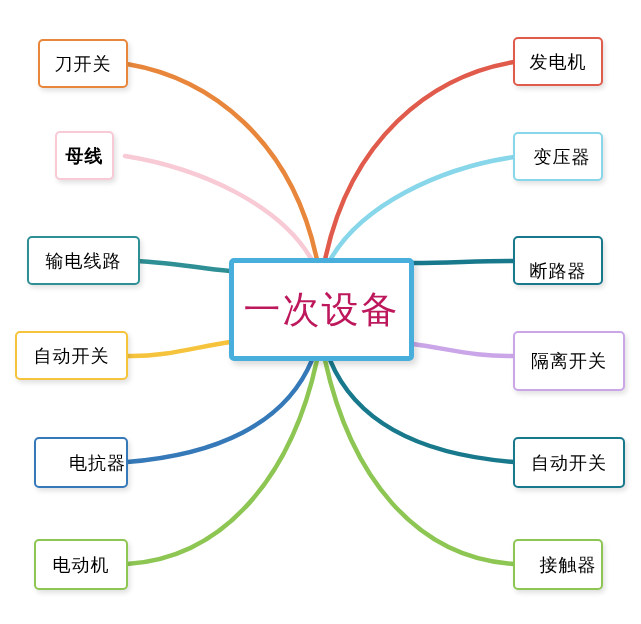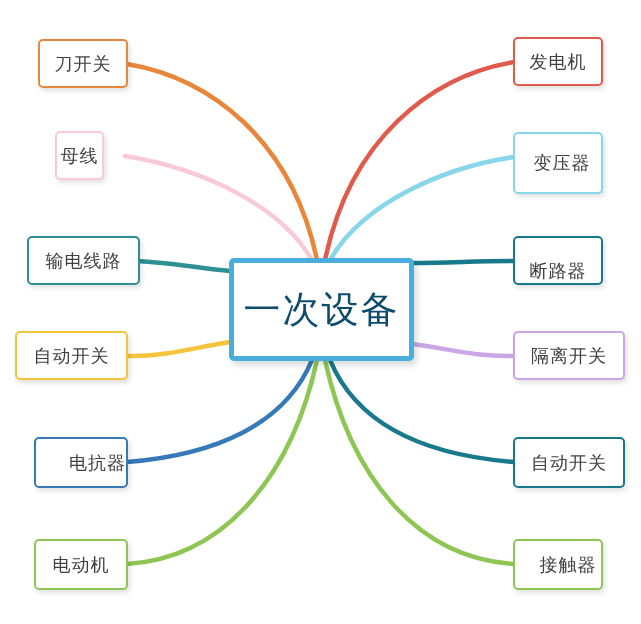--- a/index.html
+++ b/index.html
@@ -28,42 +28,42 @@
     border: 2px solid #ccc;
     border-radius: 5px;
     box-shadow: 2px 3px 5px rgba(0,0,0,0.12);
     display: flex;
     align-items: center;
     justify-content: center;
     box-sizing: border-box;
   }
   .node-label {
     font-size: 18px;
-    color: #404040;
+    color: #000000;
     letter-spacing: 1px;
     white-space: nowrap;
   }
   .center-node {
     position: absolute;
     left: 229px;
     top: 258px;
     width: 185px;
     height: 103px;
     background: #ffffff;
     border: 5px solid #48AFDC;
     border-radius: 5px;
     box-shadow: 3px 4px 6px rgba(0,0,0,0.15);
     display: flex;
     align-items: center;
     justify-content: center;
     box-sizing: border-box;
   }
   .center-label {
     font-size: 37px;
-    color: #0c4a6e;
+    color: #be185d;
     letter-spacing: 2px;
     white-space: nowrap;
   }
 </style>
 </head>
 <body>
 
 <div id="canvas">
 
   <svg id="connectors" viewBox="0 0 641 624" xmlns="http://www.w3.org/2000/svg">
@@ -79,46 +79,46 @@
     <path d="M514,157 C440,168 360,205 329,262" fill="none" stroke-width="4.5" stroke-linecap="round" stroke="#87D6E9"></path>
     <path d="M514,261 C475,261 450,263 413,263" fill="none" stroke-width="4.5" stroke-linecap="round" stroke="#19798C"></path>
     <path d="M514,356 C475,357 450,349 413,344" fill="none" stroke-width="4.5" stroke-linecap="round" stroke="#CAA6E8"></path>
     <path d="M514,462 C425,455 357,425 330,360" fill="none" stroke-width="4.5" stroke-linecap="round" stroke="#19798C"></path>
     <path d="M514,564 C415,558 350,475 325,360" fill="none" stroke-width="4.5" stroke-linecap="round" stroke="#8DC653"></path>
   </svg>
 
   <div class="node" style="left: 38px; top: 39px; width: 90px; height: 49px; border-color: rgb(232, 135, 59);">
     <span class="node-label">刀开关</span>
   </div>
-  <div class="node" style="left: 55px; top: 131px; width: 49px; height: 49px; border-color: rgb(248, 202, 213);">
+  <div class="node" style="left: 55px; top: 131px; width: 59px; height: 49px; border-color: rgb(248, 202, 213); font-weight: bold;">
     <span class="node-label">母线</span>
   </div>
   <div class="node" style="left: 15px; top: 236px; width: 113px; height: 49px; border-color: rgb(46, 143, 149); margin-left: 12px;">
     <span class="node-label">输电线路</span>
   </div>
   <div class="node" style="left: 15px; top: 331px; width: 113px; height: 49px; border-color: rgb(246, 195, 61);">
     <span class="node-label">自动开关</span>
   </div>
   <div class="node" style="left: 34px; top: 437px; width: 94px; height: 51px; border-color: rgb(53, 121, 184); justify-content: flex-end;">
     <span class="node-label">电抗器</span>
   </div>
   <div class="node" style="left: 34px; top: 539px; width: 94px; height: 51px; border-color: rgb(141, 198, 83); justify-content: center;">
     <span class="node-label">电动机</span>
   </div>
 
   <div class="node" style="left: 513px; top: 37px; width: 90px; height: 49px; border-color: rgb(225, 91, 76);">
     <span class="node-label">发电机</span>
   </div>
-  <div class="node" style="left: 513px; top: 132px; width: 90px; height: 62px; border-color: rgb(135, 214, 233); padding-left: 8px;">
+  <div class="node" style="left: 513px; top: 132px; width: 90px; height: 49px; border-color: rgb(135, 214, 233); padding-left: 8px;">
     <span class="node-label">变压器</span>
   </div>
   <div class="node" style="left: 513px; top: 236px; width: 90px; height: 49px; border-color: rgb(25, 121, 140); align-items: flex-end;">
     <span class="node-label">断路器</span>
   </div>
-  <div class="node" style="left: 513px; top: 331px; width: 112px; height: 49px; border-color: rgb(202, 166, 232);">
+  <div class="node" style="left: 513px; top: 331px; width: 112px; height: 60px; border-color: rgb(202, 166, 232);">
     <span class="node-label">隔离开关</span>
   </div>
   <div class="node" style="left: 513px; top: 437px; width: 112px; height: 51px; border-color: rgb(25, 121, 140);">
     <span class="node-label">自动开关</span>
   </div>
   <div class="node" style="left: 513px; top: 539px; width: 90px; height: 51px; border-color: rgb(141, 198, 83); padding-left: 20px;">
     <span class="node-label">接触器</span>
   </div>
 
   <div class="center-node" style="border-color: rgb(72, 175, 220);">

